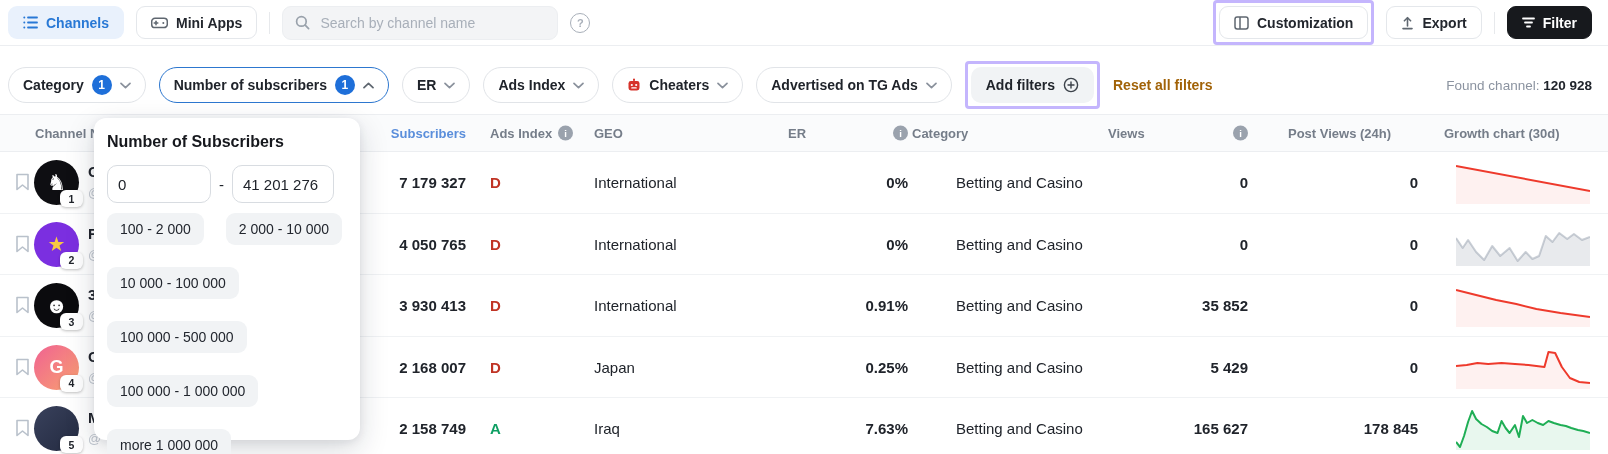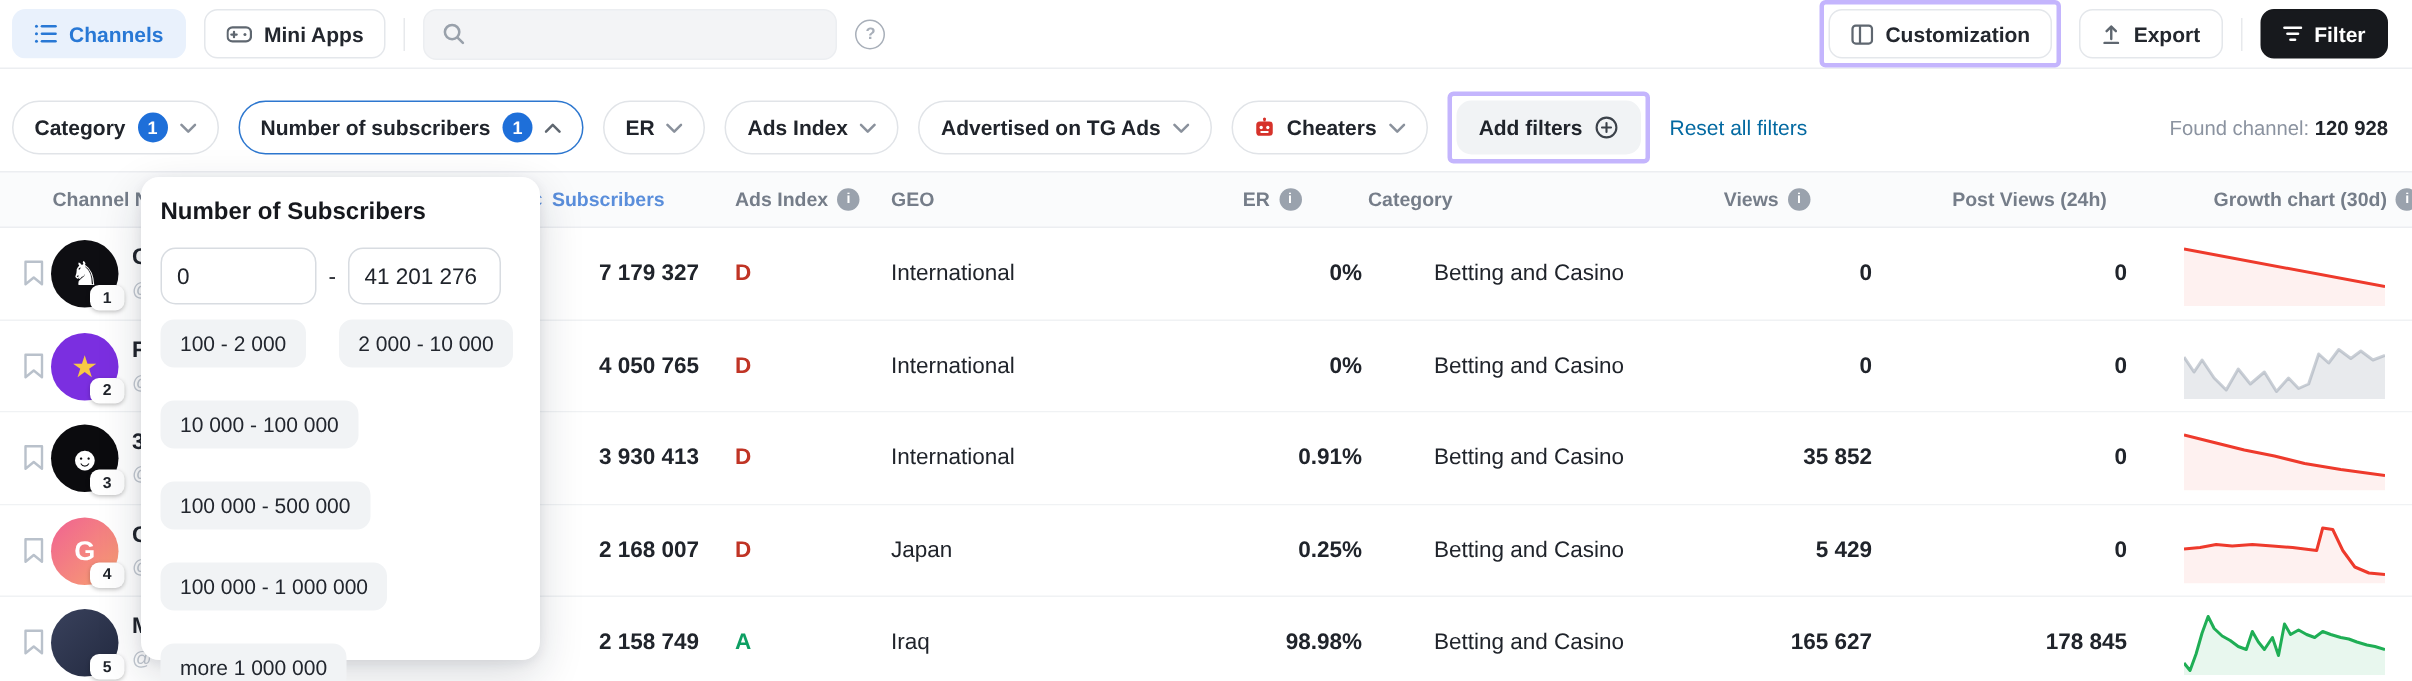--- a/index.html
+++ b/index.html
@@ -35,30 +35,30 @@
   .chip{display:inline-flex;align-items:center;gap:8px;height:34px;padding:0 14px;
     border:1px solid #e1e4e8;border-radius:999px;background:#fff;
     font-size:14px;font-weight:600;color:#20242b;cursor:pointer;white-space:nowrap;}
   .chip.active{border-color:#2d77cf;}
   .badge{min-width:20px;height:20px;border-radius:999px;background:#1e6fd9;color:#fff;
     font-size:12px;font-weight:700;display:inline-flex;align-items:center;
     justify-content:center;padding:0 6px;box-sizing:border-box;}
   .add-btn{display:inline-flex;align-items:center;gap:8px;height:36px;padding:0 15px;
     border-radius:10px;background:#f1f3f5;border:none;font-size:14px;font-weight:600;
     color:#20242b;cursor:pointer;white-space:nowrap;}
-  .reset{color:#0369a1;font-size:14px;font-weight:400;cursor:pointer;white-space:nowrap;}
+  .reset{color:#a16207;font-size:14px;font-weight:700;cursor:pointer;white-space:nowrap;}
   .found{margin-left:auto;font-size:13.5px;color:#8b93a0;white-space:nowrap;}
   .found b{color:#20242b;font-weight:700;}
   
   .thead{position:absolute;left:0;top:114px;width:1608px;height:38px;background:#fafbfc;
     border-top:1px solid #eceef1;border-bottom:1px solid #eceef1;box-sizing:border-box;
     font-size:13px;color:#757d89;font-weight:600;}
   .hcell{position:absolute;top:50%;transform:translateY(-50%);display:flex;
     align-items:center;gap:6px;white-space:nowrap;}
-  .hcell.right{justify-content:center;}
+  .hcell.right{justify-content:space-between;}
   .info{width:15px;height:15px;border-radius:50%;background:#9aa2ad;color:#fff;
     font-size:9.5px;font-weight:700;display:inline-flex;align-items:center;
     justify-content:center;flex:0 0 15px;}
   .sub-col{color:#5a8edb;}
   .rows{position:absolute;left:0;top:152px;width:1608px;}
   .row{position:relative;height:60.5px;border-bottom:1px solid #f0f2f4;background:#fff;}
   .cell{position:absolute;top:50%;transform:translateY(-50%);white-space:nowrap;}
   .num{font-weight:600;font-size:15px;color:#20242b;}
   .txt{font-size:15px;color:#20242b;font-weight:500;}
   .ads{font-weight:800;font-size:15px;}
@@ -129,20 +129,21 @@
     <span>Mini Apps</span>
   </button>
   <div class="vdiv"></div>
   <div class="search">
     <span>
       <svg width="15" height="15" viewBox="0 0 15 15" fill="none" stroke="#99a1ab" stroke-width="1.7" stroke-linecap="round">
         <circle cx="6.4" cy="6.4" r="4.8"></circle>
           <line x1="10.2" y1="10.2" x2="13.6" y2="13.6"></line>
       </svg>
     </span>
+    <input type="text" placeholder="Search by channel name" style="">
   </div>
   <span class="help">?</span>
 
   <div class="right-cluster">
     <span class="red-box">
       <button class="btn">
         <span>
           <svg width="15" height="14" viewBox="0 0 15 14" fill="none" stroke="#5f6770" stroke-width="1.5" stroke-linejoin="round">
             <rect x="1" y="1" width="13" height="12" rx="2.2"></rect>
               <line x1="6" y1="1" x2="6" y2="13"></line>
@@ -204,39 +205,39 @@
   </div>
   <div class="chip">
     <span>Ads Index</span>
     <span>
       <svg width="11" height="7" viewBox="0 0 11 7" fill="none" stroke="#8a919c" stroke-width="1.7" stroke-linecap="round" stroke-linejoin="round">
           <path d="M1 1.3 L5.5 5.7 L10 1.3"></path>
         </svg>
     </span>
   </div>
   <div class="chip">
-    <span>Advertised on TG Ads</span>
-    <span>
-      <svg width="11" height="7" viewBox="0 0 11 7" fill="none" stroke="#8a919c" stroke-width="1.7" stroke-linecap="round" stroke-linejoin="round">
-          <path d="M1 1.3 L5.5 5.7 L10 1.3"></path>
-        </svg>
-    </span>
-  </div>
-  <div class="chip">
     <span>
       <svg width="14" height="14" viewBox="0 0 14 14" fill="none">
         <line x1="7" y1="1" x2="7" y2="3" stroke="#d6322a" stroke-width="1.4"></line>
         <circle cx="7" cy="1.4" r="1" fill="#d6322a"></circle>
         <rect x="1.5" y="3" width="11" height="9.5" rx="2.4" fill="#d6322a"></rect>
         <circle cx="4.8" cy="7" r="1.1" fill="#fff"></circle>
           <circle cx="9.2" cy="7" r="1.1" fill="#fff"></circle>
         <rect x="4.2" y="9.3" width="5.6" height="1.3" rx="0.6" fill="#fff"></rect>
       </svg>
     </span>
     <span>Cheaters</span>
+    <span>
+      <svg width="11" height="7" viewBox="0 0 11 7" fill="none" stroke="#8a919c" stroke-width="1.7" stroke-linecap="round" stroke-linejoin="round">
+          <path d="M1 1.3 L5.5 5.7 L10 1.3"></path>
+        </svg>
+    </span>
+  </div>
+  <div class="chip">
+    <span>Advertised on TG Ads</span>
     <span>
       <svg width="11" height="7" viewBox="0 0 11 7" fill="none" stroke="#8a919c" stroke-width="1.7" stroke-linecap="round" stroke-linejoin="round">
           <path d="M1 1.3 L5.5 5.7 L10 1.3"></path>
         </svg>
     </span>
   </div>
   <span class="red-box">
     <button class="add-btn">
       <span>Add filters</span>
       <span>
@@ -420,21 +421,21 @@
       <span class="badge-rank">5</span>
     </div>
     <span class="name">M</span>
     <span class="handle">
         <span>@</span>
         <span>············</span>
       </span>
     <div class="cell num c-subs">2 158 749</div>
     <div class="cell ads c-ads" style="color: rgb(14, 159, 99);">A</div>
     <div class="cell txt c-geo">Iraq</div>
-    <div class="cell num c-er">98.98%</div>
+    <div class="cell num c-er">7.63%</div>
     <div class="cell txt c-cat">Betting and Casino</div>
     <div class="cell num c-views">165 627</div>
     <div class="cell num c-post">178 845</div>
     <div class="spark">
         <svg viewBox="0 0 100 44" preserveAspectRatio="none">
           <polygon points="0,36 3,41 6,30 9,16 12,5 15,13 19,18 23,21 27,25 31,27 34,15 37,22 40,27 44,19 47,31 50,10 53,17 57,14 61,17 65,19 69,15 73,17 78,19 82,20 86,22 91,24 95,25 100,27 100,44 0,44" fill="rgba(31,174,85,0.10)"></polygon>
           <polyline points="0,36 3,41 6,30 9,16 12,5 15,13 19,18 23,21 27,25 31,27 34,15 37,22 40,27 44,19 47,31 50,10 53,17 57,14 61,17 65,19 69,15 73,17 78,19 82,20 86,22 91,24 95,25 100,27" fill="none" stroke="#1fae55" stroke-width="2" stroke-linejoin="round" vector-effect="non-scaling-stroke"></polyline>
         </svg>
       </div>
   </div>

